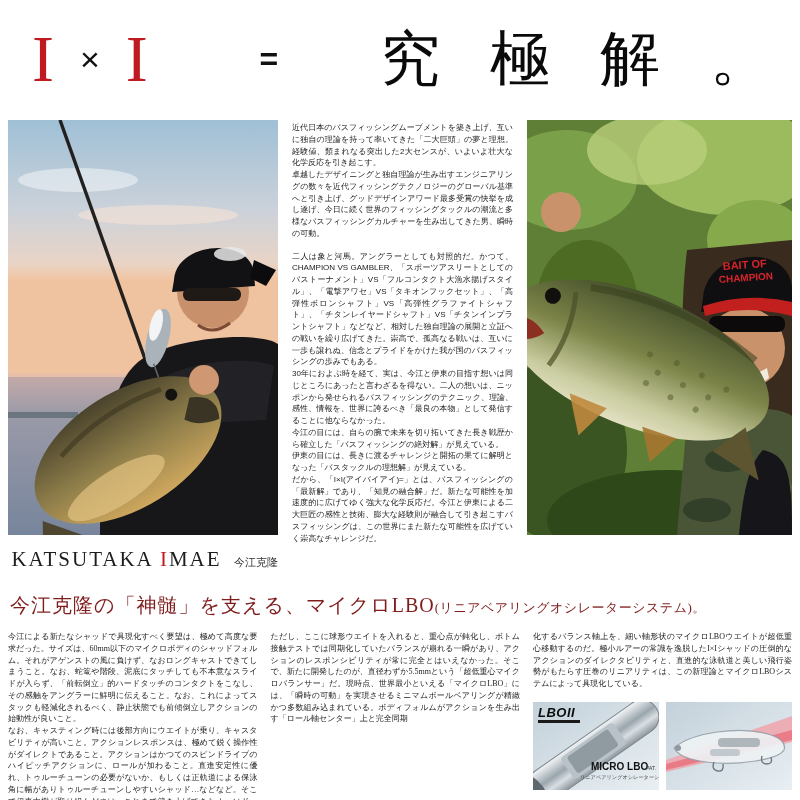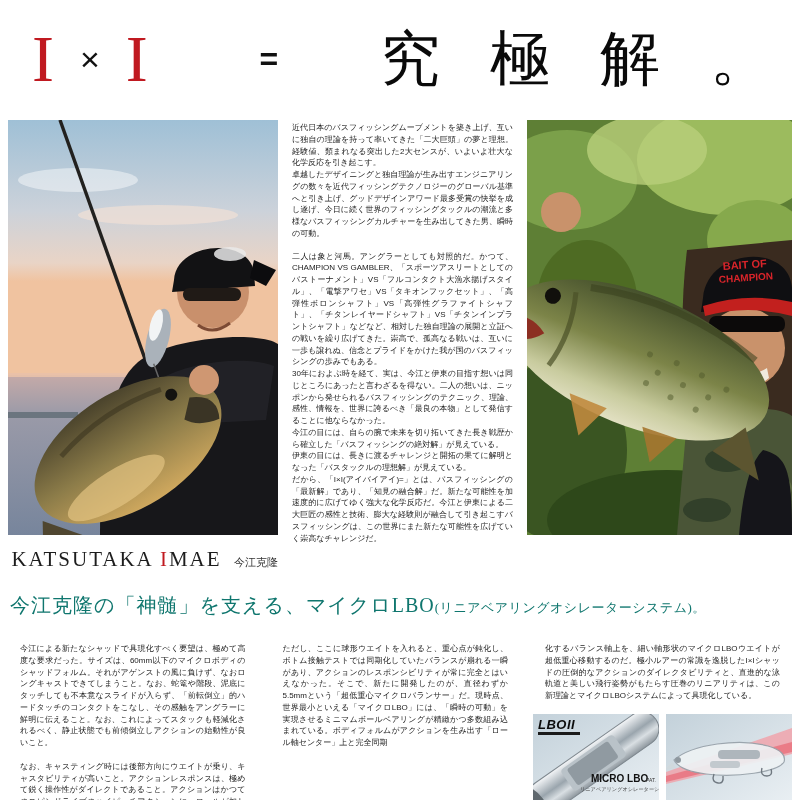--- a/index.html
+++ b/index.html
@@ -24,27 +24,27 @@
   figcaption{margin-top:12px;white-space:nowrap;text-align:right;}
   .cap-en{font-family:"Liberation Serif","DejaVu Serif",serif;font-size:21px;
           letter-spacing:2px;color:#1d1d1d;}
   .cap-red{color:#c01920;}
   .cap-jp{font-size:11px;color:#333;margin-left:8px;}
   .intro-col{font-size:8px;line-height:1.47;text-align:justify;padding-top:2px;}
   .intro-col p{margin:0;}
   .intro-col p.gap-after{margin-bottom:11px;}
   
   .section-heading{padding:20px 10px 10px 10px;font-family:"Liberation Serif","DejaVu Serif",serif;
-                   color:#0f766e;}
+                   color:#7f1d1d;}
   .sh-main{font-size:20px;letter-spacing:1px;}
   .sh-paren{font-size:13px;letter-spacing:0.5px;}
   
   .bottom-row{display:grid;grid-template-columns:1fr 1fr 1fr;gap:13px;
               padding:2px 8px 0 8px;font-size:8px;line-height:1.47;text-align:justify;}
-  .bottom-row p{margin:12px;}
+  .bottom-row p{margin:0;font-family:Liberation Serif, serif;}
   .products{display:flex;gap:7px;margin-top:12px;}
   .product-box{width:126px;height:88px;overflow:hidden;}
   .product-box svg{display:block;}
   svg text{font-family:"Liberation Sans","DejaVu Sans",sans-serif;}
 </style>
 </head>
 <body>
 
 <div class="page">
 

